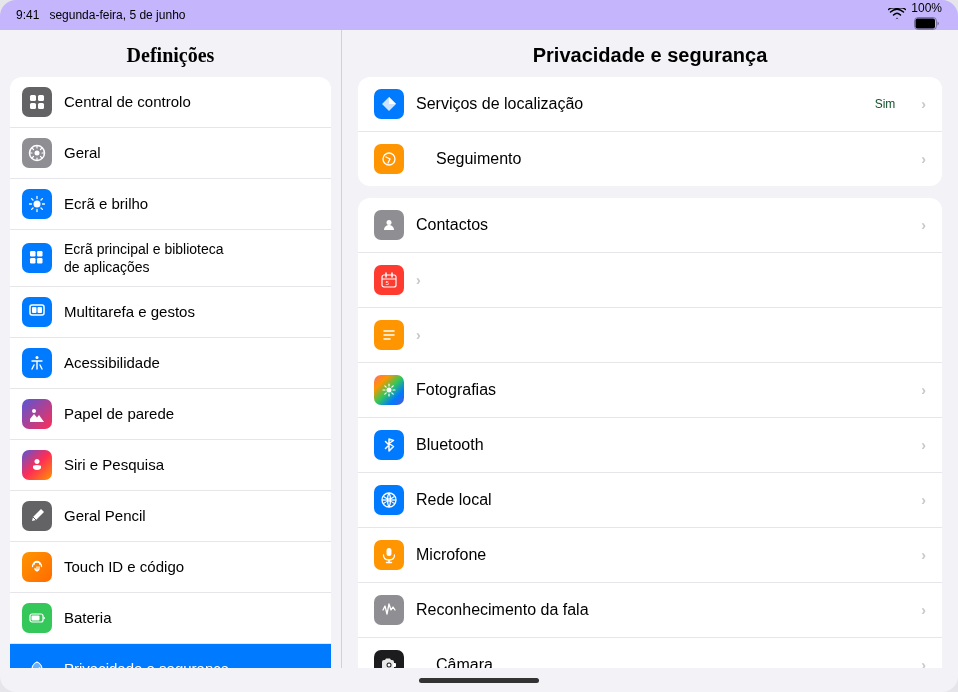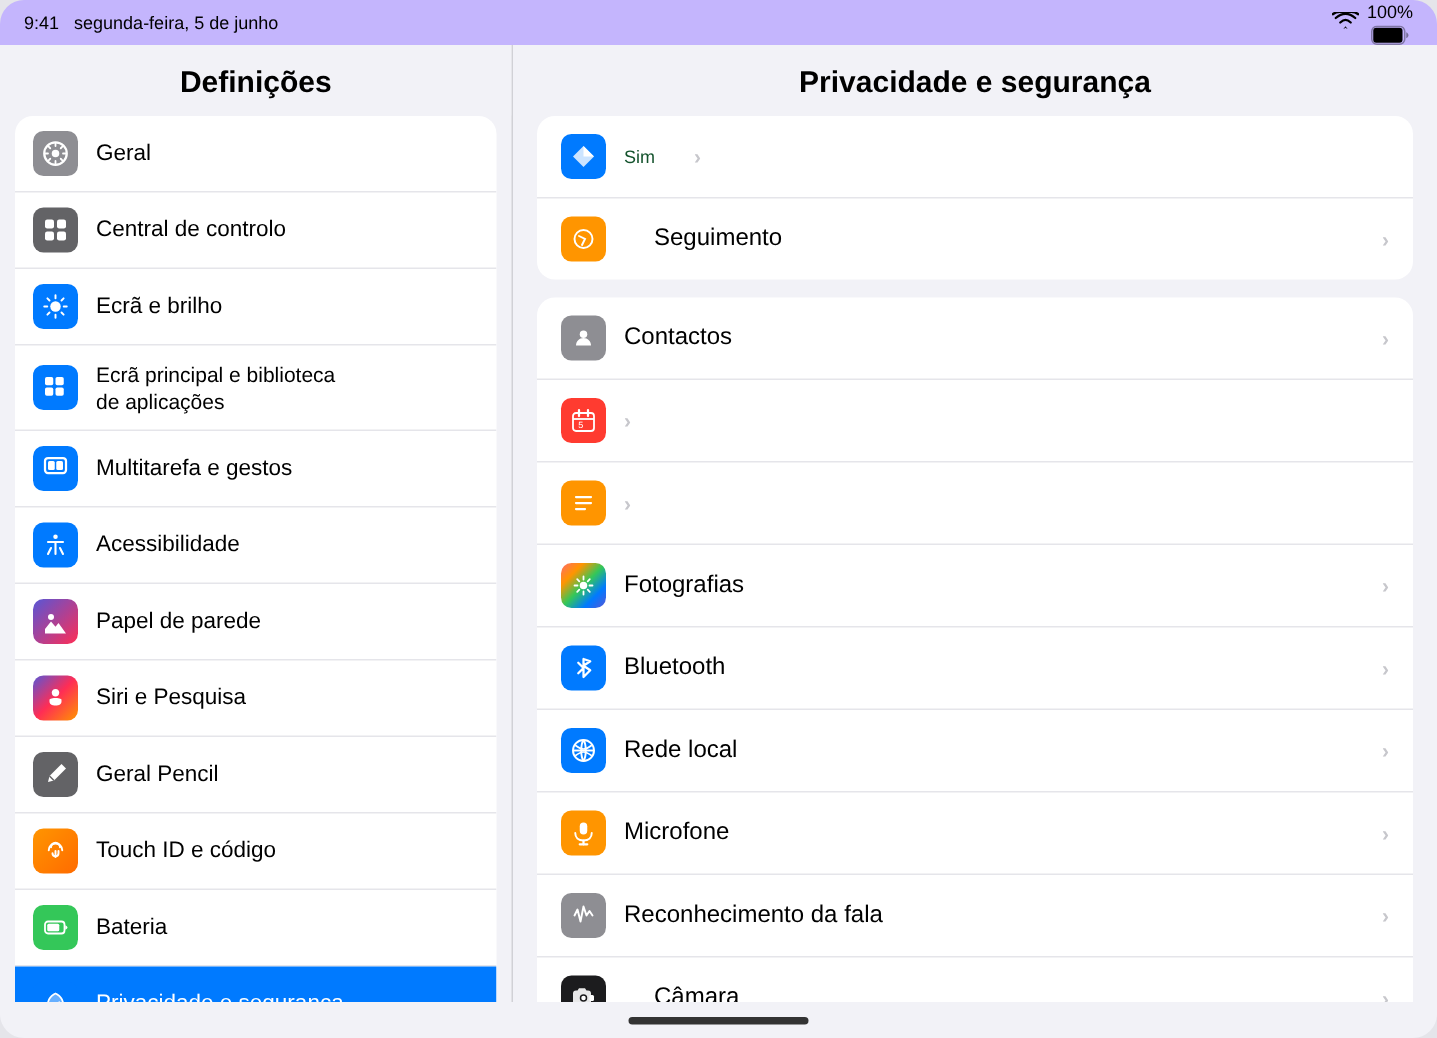--- a/index.html
+++ b/index.html
@@ -53,20 +53,21 @@
       border-right: 1px solid #d1d1d6;
     }
 
     .sidebar-header {
       padding: 14px 16px 10px;
       font-size: 20px;
       font-weight: 700;
       color: #000;
       text-align: center;
       background: #f2f2f7;
+      font-family: Liberation Serif, serif;
     }
 
     .sidebar-scroll {
       overflow-y: auto;
       flex: 1;
       padding: 0 10px;
     }
 
     .sidebar-group {
       background: #fff;
@@ -246,40 +247,40 @@
 
 <div class="main-container">
 
   <div class="sidebar">
     <div class="sidebar-header">Definições</div>
     <div class="sidebar-scroll">
 
       <div class="sidebar-group">
 
         <div class="sidebar-item">
-          <div class="item-icon" style="background:#8e8e93;">
-            <svg width="18" height="18" viewBox="0 0 18 18" fill="white">
-              <circle cx="9" cy="9" r="7.5" stroke="white" stroke-width="1.5" fill="none"></circle>
-              <circle cx="9" cy="9" r="2.5" fill="white"></circle>
-              <path d="M9 2v2M9 14v2M2 9h2M14 9h2M4.1 4.1l1.4 1.4M12.5 12.5l1.4 1.4M4.1 13.9l1.4-1.4M12.5 5.5l1.4-1.4" stroke="white" stroke-width="1.2" stroke-linecap="round"></path>
-            </svg>
-          </div>
-          <span class="item-label">Geral</span>
-        </div>
-
-        <div class="sidebar-item">
           <div class="item-icon" style="background:#636366;">
             <svg width="18" height="18" viewBox="0 0 18 18" fill="white">
               <rect x="2" y="2" width="6" height="6" rx="1.5" fill="white"></rect>
               <rect x="10" y="2" width="6" height="6" rx="1.5" fill="white"></rect>
               <rect x="2" y="10" width="6" height="6" rx="1.5" fill="white"></rect>
               <rect x="10" y="10" width="6" height="6" rx="1.5" fill="white"></rect>
             </svg>
           </div>
           <span class="item-label">Central de controlo</span>
+        </div>
+
+        <div class="sidebar-item">
+          <div class="item-icon" style="background:#8e8e93;">
+            <svg width="18" height="18" viewBox="0 0 18 18" fill="white">
+              <circle cx="9" cy="9" r="7.5" stroke="white" stroke-width="1.5" fill="none"></circle>
+              <circle cx="9" cy="9" r="2.5" fill="white"></circle>
+              <path d="M9 2v2M9 14v2M2 9h2M14 9h2M4.1 4.1l1.4 1.4M12.5 12.5l1.4 1.4M4.1 13.9l1.4-1.4M12.5 5.5l1.4-1.4" stroke="white" stroke-width="1.2" stroke-linecap="round"></path>
+            </svg>
+          </div>
+          <span class="item-label">Geral</span>
         </div>
 
         <div class="sidebar-item">
           <div class="item-icon" style="background:#007aff;">
             <svg width="18" height="18" viewBox="0 0 18 18" fill="white">
               <circle cx="9" cy="9" r="3.5" fill="white"></circle>
               <path d="M9 1.5v2M9 14.5v2M1.5 9h2M14.5 9h2M3.6 3.6l1.4 1.4M13 13l1.4 1.4M3.6 14.4l1.4-1.4M13 5l1.4-1.4" stroke="white" stroke-width="1.3" stroke-linecap="round"></path>
             </svg>
           </div>
           <span class="item-label">Ecrã e brilho</span>
@@ -392,20 +393,21 @@
 
       <div class="right-group">
 
         <div class="right-item">
           <div class="right-item-icon" style="background:#007aff;">
             <svg width="18" height="18" viewBox="0 0 18 18" fill="white">
               <path d="M9 2L16 9l-7 7-7-7 7-7z" fill="white" opacity="0.8"></path>
               <path d="M9 2l7 7H9V2z" fill="white"></path>
             </svg>
           </div>
+          <span class="right-item-label">Serviços de localização</span>
           <span class="right-item-value">Sim</span>
           <span class="chevron">›</span>
         </div>
 
         <div class="right-item">
           <div class="right-item-icon" style="background:#ff9500;">
             <svg width="18" height="18" viewBox="0 0 18 18" fill="white">
               <path d="M9 3c3.3 0 6 2.7 6 6s-2.7 6-6 6-6-2.7-6-6 2.7-6 6-6z" stroke="white" stroke-width="1.3" fill="none"></path>
               <path d="M6 7l4 2-2 4" stroke="white" stroke-width="1.3" stroke-linecap="round" fill="none"></path>
             </svg>

